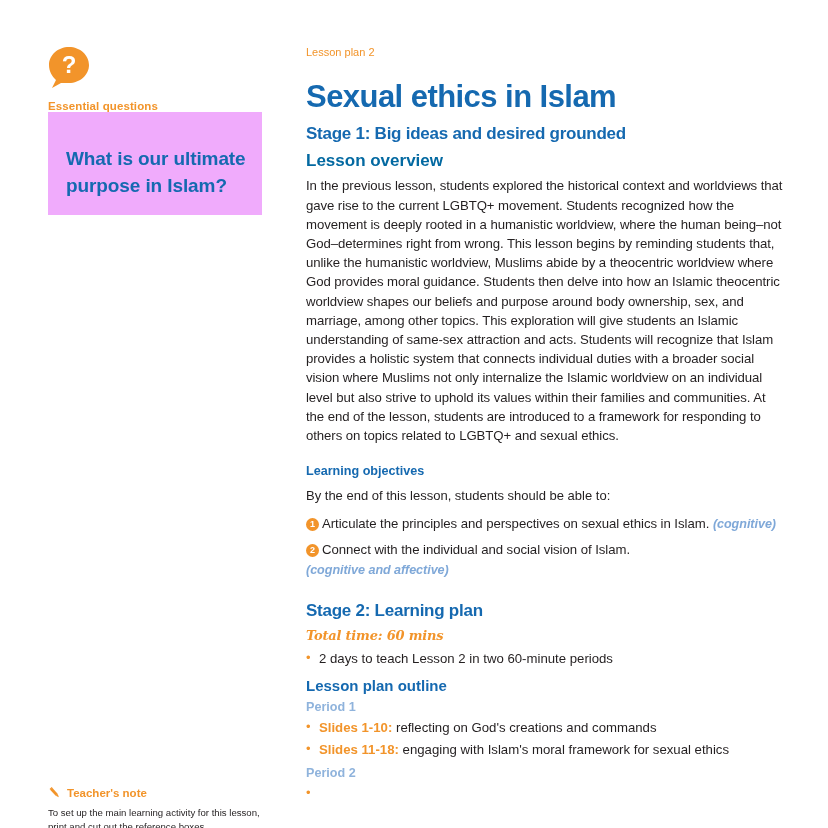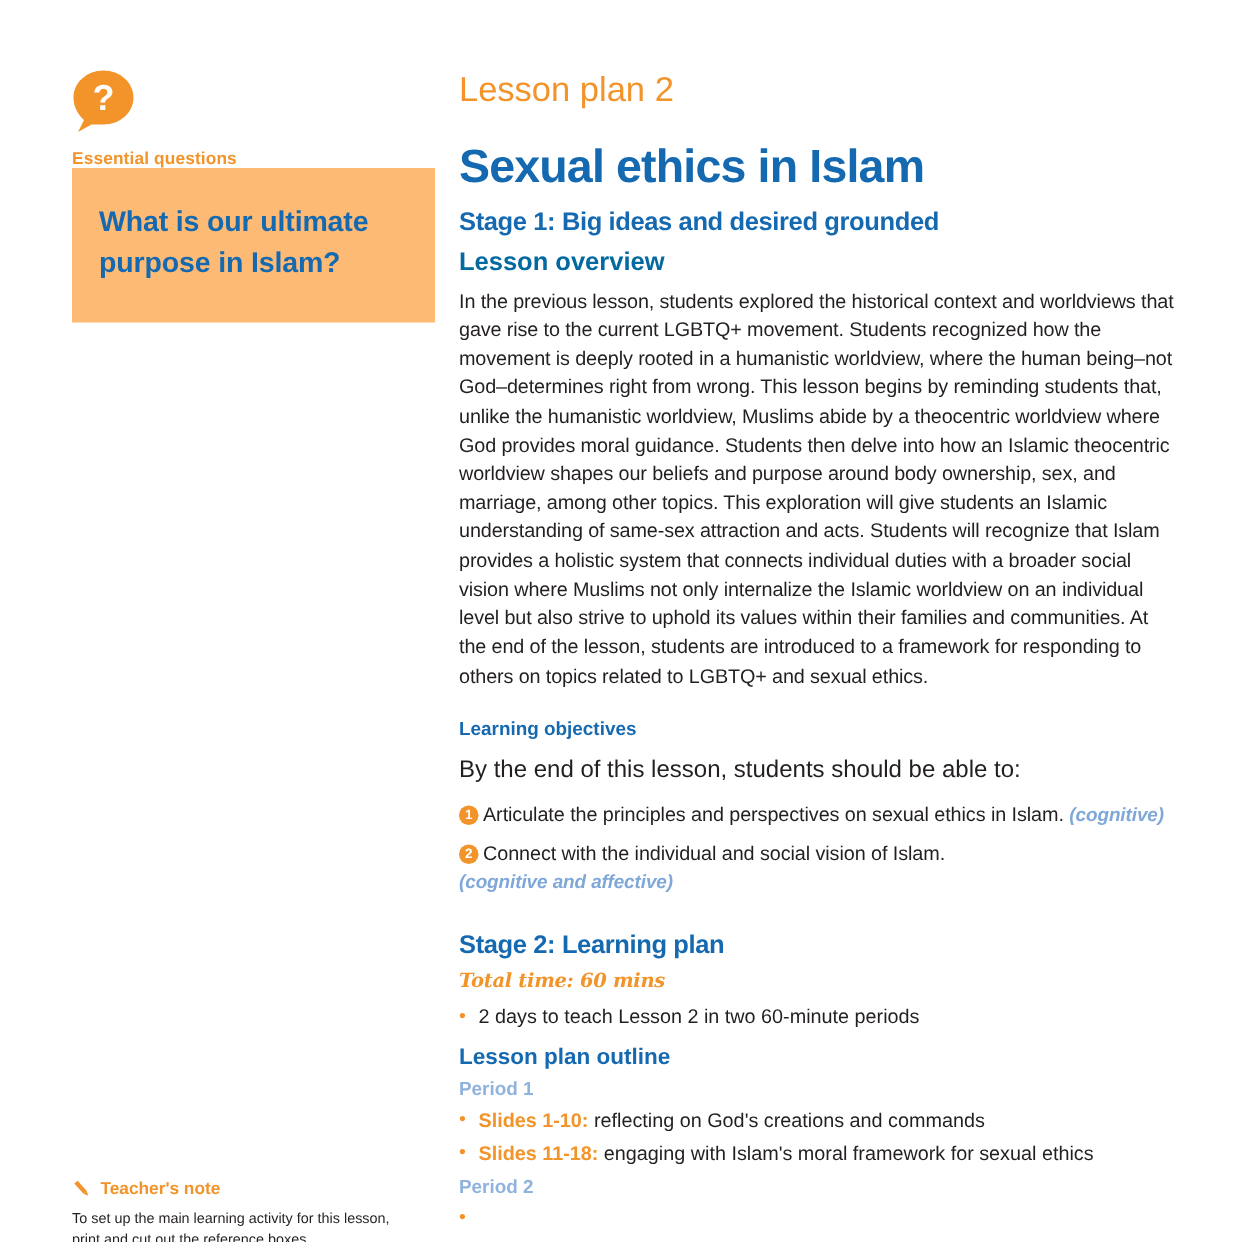--- a/index.html
+++ b/index.html
@@ -37,25 +37,25 @@
   }
   .eq-icon svg { display: block; }
 
   .eq-label {
     color: #F2942A;
     font-size: 11.5px;
     font-weight: bold;
     letter-spacing: 0.1px;
   }
   .eq-box {
-    background: #fdba74;
-    width: 242px;
+    background: #f0abfc;
+    width: 214px;
     height: 103px;
     box-sizing: border-box;
-    padding: 24px 16px 0 18px;
+    padding: 34px 16px 0 18px;
   }
   .eq-question {
     color: #1569B0;
     font-size: 19px;
     font-weight: bold;
     line-height: 1.42;
     letter-spacing: -0.1px;
   }
 
   
@@ -85,21 +85,21 @@
 
   
   .main {
     position: absolute;
     left: 306px;
     top: 46px;
     width: 478px;
   }
   .kicker {
     color: #F2942A;
-    font-size: 23px;
+    font-size: 11px;
     line-height: 1.2;
     margin-bottom: 3px;
   }
   .title {
     color: #1569B0;
     font-size: 31px;
     font-weight: bold;
     letter-spacing: -0.55px;
     line-height: 1.12;
     margin-bottom: 9px;
@@ -127,21 +127,21 @@
   }
 
   .lo-head {
     color: #1569B0;
     font-size: 12.6px;
     font-weight: bold;
     margin-top: 19px;
     margin-bottom: 9px;
   }
   .lo-intro {
-    font-size: 16px;
+    font-size: 13px;
     line-height: 1.45;
     margin-bottom: 8px;
   }
   .lo-item {
     font-size: 13.2px;
     line-height: 1.45;
     margin-bottom: 7px;
     letter-spacing: -0.05px;
   }
   .num {

